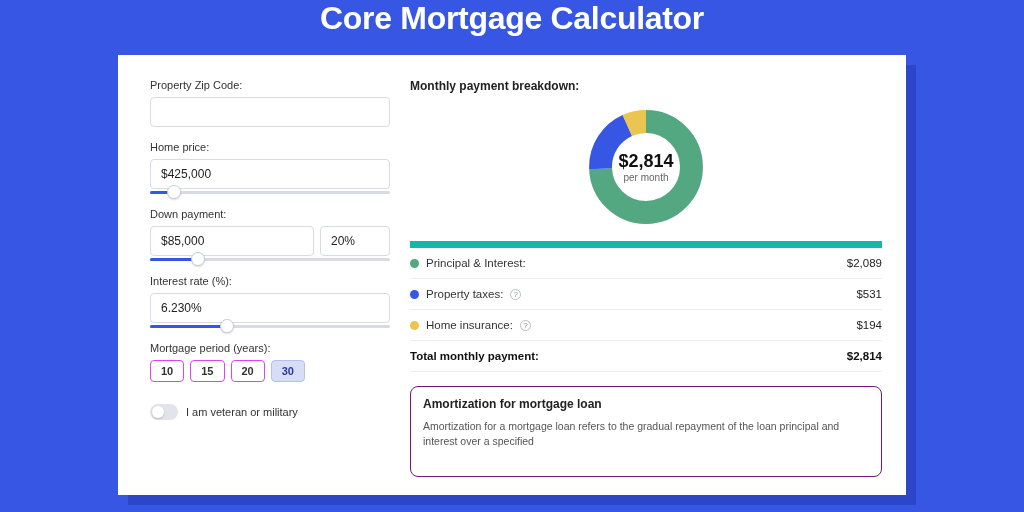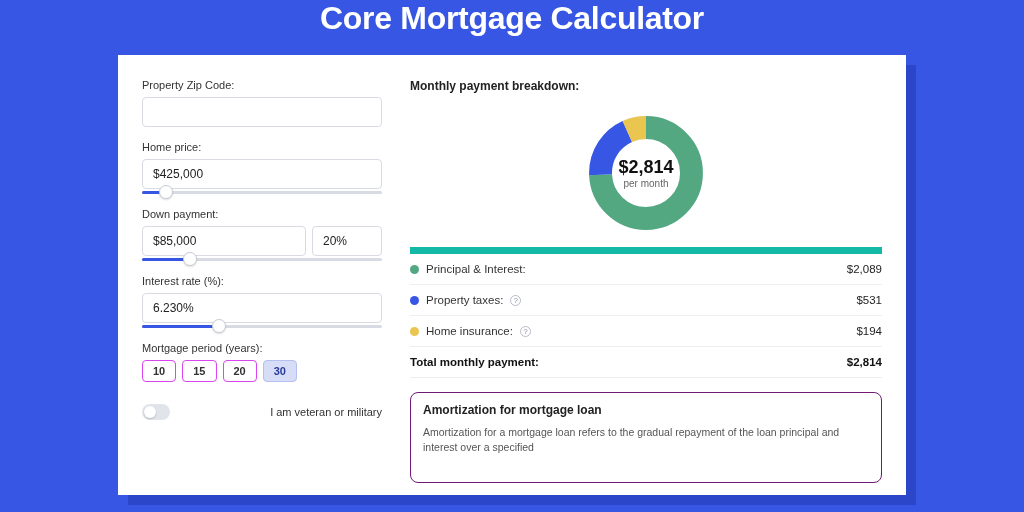--- a/index.html
+++ b/index.html
@@ -19,21 +19,21 @@
     margin: 0 auto;
     min-height: 440px;
     position: relative;
   }
   .card-sh {
     position: absolute;
     top: 10px; left: 10px; right: -10px; bottom: -10px;
     background: #2b46c8;
     z-index: -1;
   }
-  .wrap { display: flex; padding: 24px 24px 0 24px; gap: 28px; }
+  .wrap { display: flex; padding: 24px 24px 0 32px; gap: 20px; }
   .left { width: 240px; flex: 0 0 240px; }
   .right { flex: 1; }
   .label { font-size: 11px; color: #333; margin-bottom: 6px; }
   .input {
     width: 100%;
     height: 30px;
     border: 1px solid #d8dbe3;
     border-radius: 4px;
     padding: 0 10px;
     font-size: 12px;
@@ -75,40 +75,40 @@
     font-weight: 600;
     color: #333;
     cursor: pointer;
     background: #fff;
   }
   .chip.active {
     background: #d7ddf7;
     border-color: #b5c0ef;
     color: #2a3a9a;
   }
-  .toggle-row { display: flex; align-items: center; gap: 8px; margin-top: 22px; justify-content: space-between; }
+  .toggle-row { display: flex; align-items: center; gap: 8px; margin-top: 22px; }
   .toggle {
     width: 28px; height: 16px;
     background: #e2e4eb;
     border-radius: 10px;
     position: relative;
     cursor: pointer;
   }
   .toggle::after {
     content: "";
     position: absolute;
     width: 12px; height: 12px;
     background: #fff;
     border-radius: 50%;
     top: 2px; left: 2px;
     box-shadow: 0 1px 2px rgba(0,0,0,0.2);
   }
   .toggle-label { font-size: 11px; color: #333; }
 
-  .right-title { font-size: 12px; font-weight: 700; color: #222; margin-bottom: 20px; }
+  .right-title { font-size: 12px; font-weight: 700; color: #222; margin-bottom: 14px; }
   .donut-wrap { display: flex; justify-content: center; margin-bottom: 14px; }
   .donut { position: relative; width: 120px; height: 120px; }
   .donut svg { width: 120px; height: 120px; transform: rotate(-90deg); }
   .donut-center {
     position: absolute; inset: 0;
     display: flex; flex-direction: column;
     align-items: center; justify-content: center;
   }
   .donut-value { font-size: 18px; font-weight: 800; color: #111; }
   .donut-sub { font-size: 10px; color: #666; }

